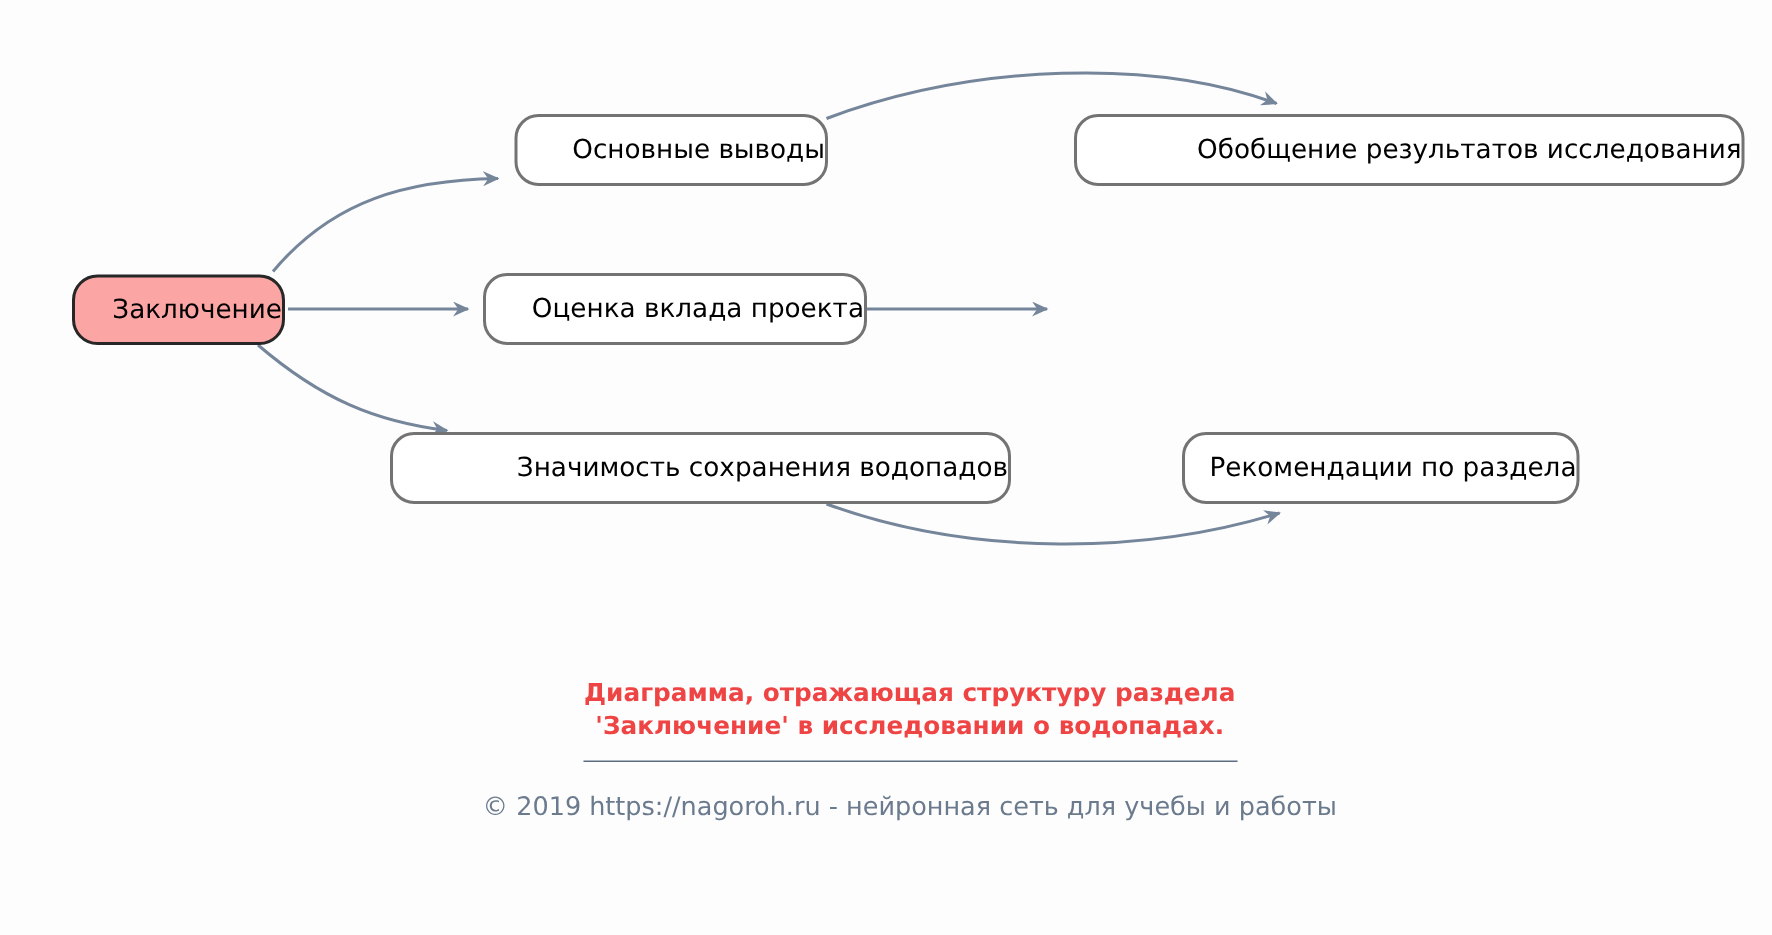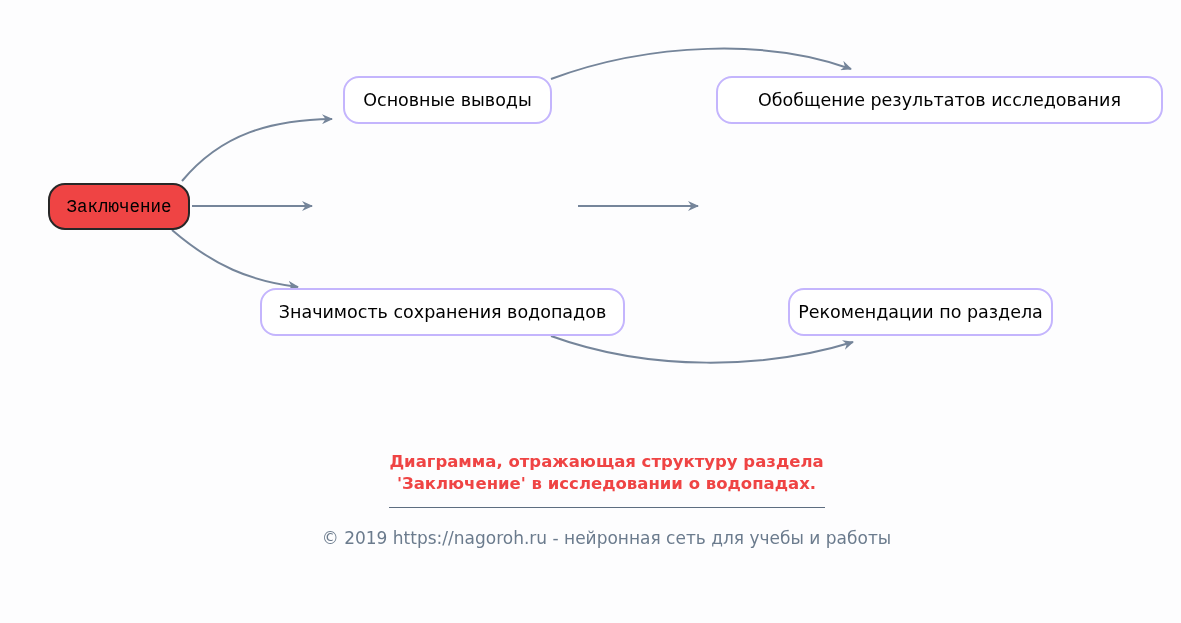--- a/index.html
+++ b/index.html
@@ -18,40 +18,39 @@
   svg.edges {
     position: absolute;
     left: 0; top: 0;
     width: 1181px; height: 623px;
     pointer-events: none;
   }
   .node {
     position: absolute;
     box-sizing: border-box;
     background: #ffffff;
-    border: 2px solid #c4b5fd;
+    border: 2px solid #737373;
     border-radius: 16px;
     display: flex;
     align-items: center;
-    justify-content: center;
+    justify-content: flex-end;
     font-size: 17.5px;
     color: #000000;
     white-space: nowrap;
   }
   .node.root {
-    background: #ef4444;
+    background: #fca5a5;
     border-color: #272727;
     border-radius: 17px;
     font-size: 17.5px;
-    font-family: Liberation Mono, monospace;
   }
   .node-root   { left: 48px;  top: 183px; width: 142px; height: 47px; }
   .node-n0     { left: 343px; top: 76px;  width: 209px; height: 48px; }
   .node-n1     { left: 322px; top: 182px; width: 256px; height: 48px; }
-  .node-n2     { left: 260px; top: 288px; width: 365px; height: 48px; }
+  .node-n2     { left: 260px; top: 288px; width: 414px; height: 48px; }
   .node-n3     { left: 716px; top: 76px;  width: 447px; height: 48px; }
   .node-n4     { left: 710px; top: 182px; width: 423px; height: 48px; }
   .node-n5     { left: 788px; top: 288px; width: 265px; height: 48px; }
 
   .caption {
     position: absolute;
     top: 451px;
     left: calc(50% + 16px);
     transform: translateX(-50%);
     width: 700px;
@@ -103,20 +102,23 @@
   </svg>
 
   <div class="node root node-root">
     <span>Заключение</span>
   </div>
 
   <div class="node node-n0">
     <span>Основные выводы</span>
   </div>
 
+  <div class="node node-n1">
+    <span>Оценка вклада проекта</span>
+  </div>
 
   <div class="node node-n2">
     <span>Значимость сохранения водопадов</span>
   </div>
 
   <div class="node node-n3">
     <span>Обобщение результатов исследования</span>
   </div>
 
 

